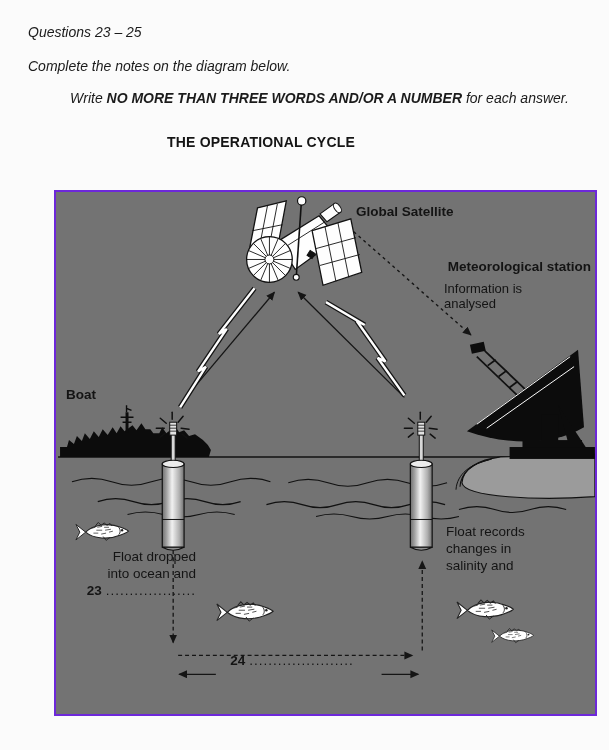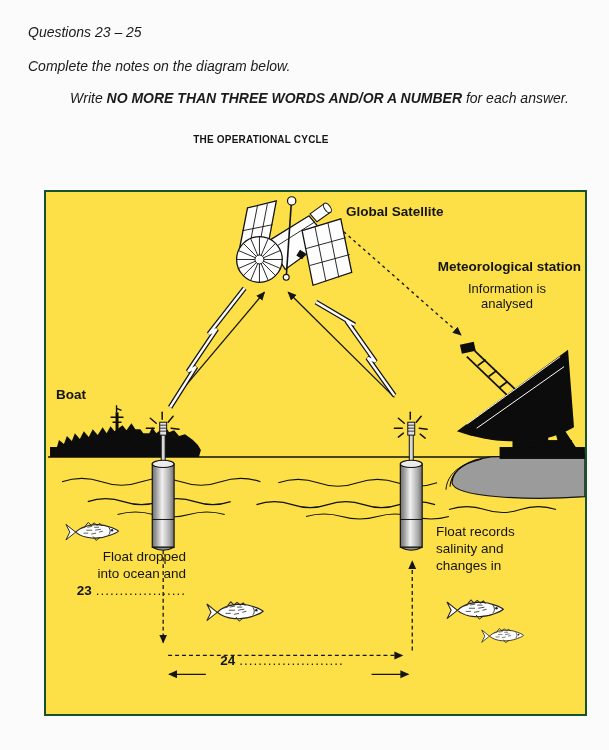--- a/index.html
+++ b/index.html
@@ -1,22 +1,22 @@
 <!DOCTYPE html>
 <html><head>
 <meta charset="utf-8">
 <style>
   html,body{margin:0;padding:0;}
   body{width:609px;height:750px;background:#fbfbfb;position:relative;overflow:hidden;
        font-family:"Liberation Sans",sans-serif;color:#151515;}
   .abs{position:absolute;}
   .hdr{font-style:italic;font-size:14px;color:#1b1b1b;}
   .hdr b{font-weight:bold;}
-  .title{font-weight:bold;font-size:10px;letter-spacing:.2px;text-align:center;}
-  #diagram-box{left:44px;top:190px;width:539px;height:522px;border:2px solid #14532d;background:#fde047;}
+  .title{font-weight:bold;font-size:14px;letter-spacing:.2px;text-align:center;}
+  #diagram-box{left:54px;top:190px;width:539px;height:522px;border:2px solid #6d28d9;background:#737373;}
   #diagram-box svg{position:absolute;left:0;top:0;}
   .lbl{position:absolute;font-size:13.5px;line-height:17px;color:#141414;}
   .lbl.b{font-weight:bold;}
   .qnum{font-weight:bold;}
   .dots{margin-left:4px;letter-spacing:1px;}
 </style>
 </head>
 <body>
 
 <div class="abs hdr" style="left:28px;top:24px;">Questions 23 – 25</div>
@@ -155,34 +155,34 @@
     </g>
 
     <use href="#fishShape" transform="translate(58,522) scale(0.98)"></use>
     <use href="#fishShape" transform="translate(200,602) scale(1.05)"></use>
     <use href="#fishShape" transform="translate(442,600) scale(1.05)"></use>
     <use href="#fishShape" transform="translate(477,629) scale(0.78)"></use>
   </svg>
 
   <div class="lbl b" style="left:300px;top:11px;">Global Satellite</div>
   <div class="lbl b" style="right:4px;top:66px;">Meteorological station</div>
-  <div class="lbl" style="left:388px;top:89px;width:146px;text-align:center;font-size:13px;line-height:15px;">
+  <div class="lbl" style="left:388px;top:89px;width:146px;font-size:13px;line-height:15px;">
     <div>Information is</div>
     <div>analysed</div>
   </div>
   <div class="lbl b" style="left:10px;top:194px;">Boat</div>
 
   <div class="lbl" style="left:10px;top:356px;width:130px;text-align:right;">
     <div>Float dropped</div>
     <div>into ocean and</div>
     <div><span class="qnum">23</span><span class="dots">...................</span></div>
   </div>
 
   <div class="lbl" style="left:390px;top:331px;width:146px;">
     <div>Float records</div>
+    <div>changes in</div>
     <div>salinity and</div>
-    <div>changes in</div>
   </div>
 
   <div class="lbl" style="left:122px;top:460px;width:228px;text-align:center;">
     <div style=""><span class="qnum">24</span><span class="dots">......................</span></div>
   </div>
 </div>
 
 </body></html>

